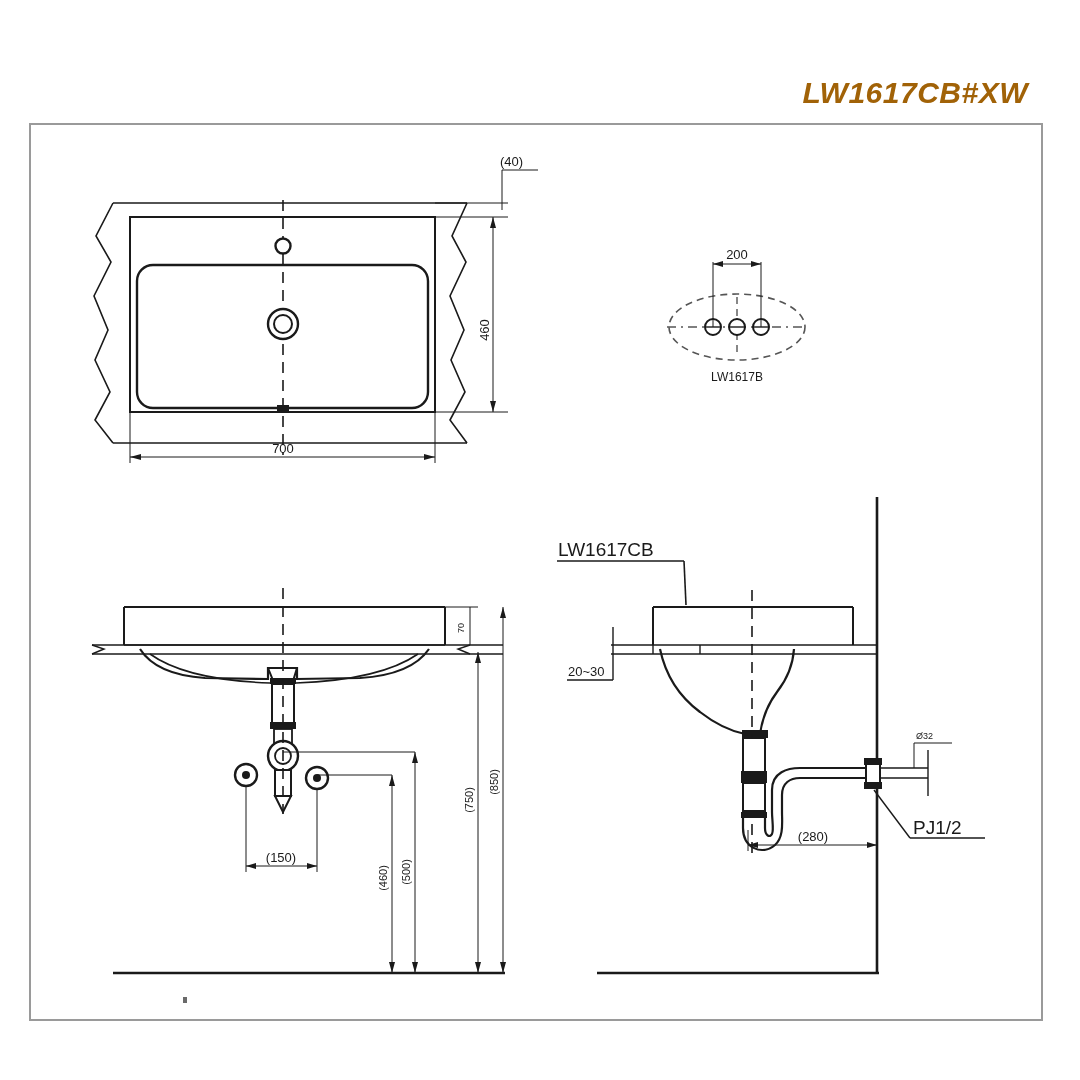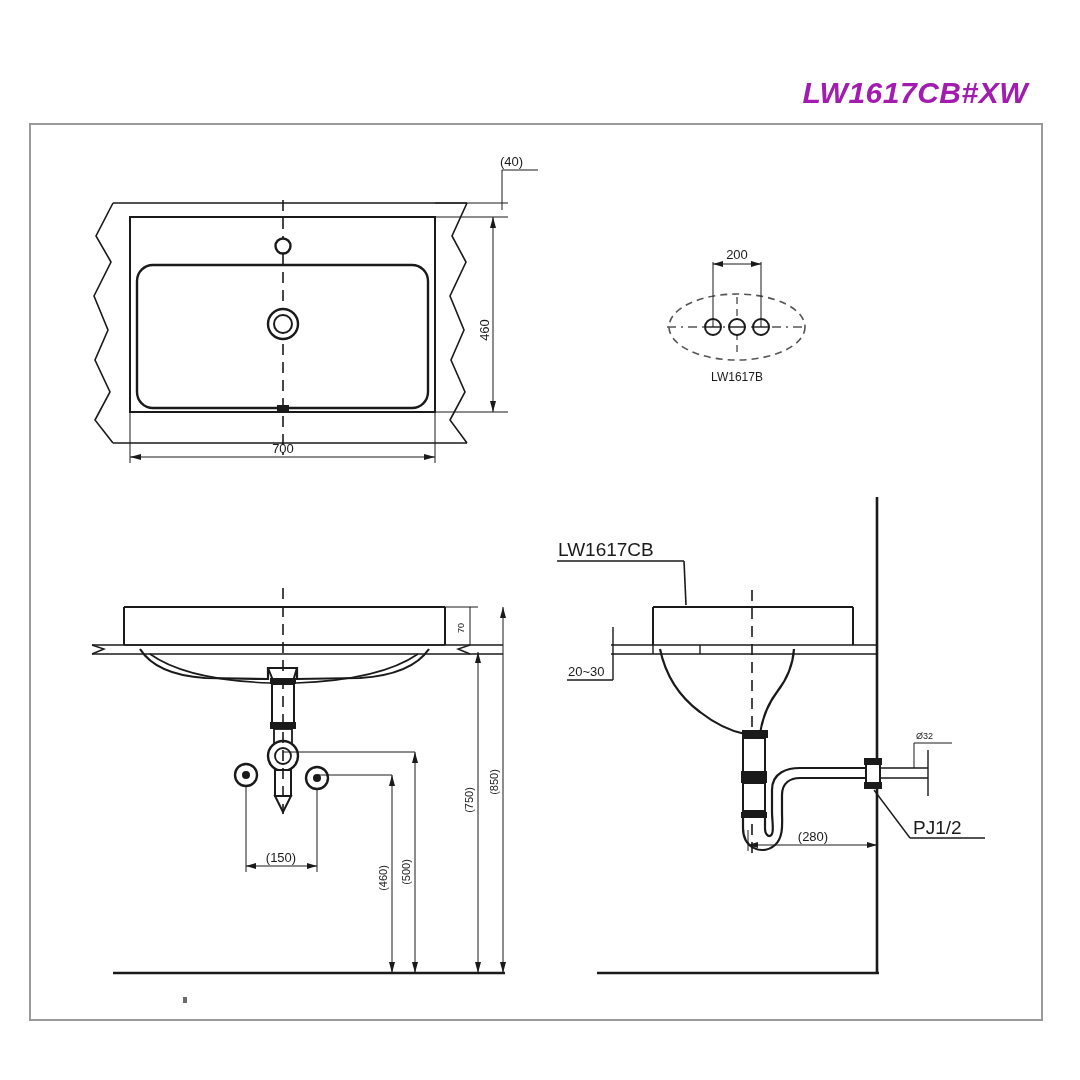--- a/index.html
+++ b/index.html
@@ -23,21 +23,21 @@
   }
   .model-title {
     position: absolute;
     right: 52px;
     top: 76px;
     font-family: "Liberation Sans", sans-serif;
     font-style: italic;
     font-weight: bold;
     font-size: 30px;
     letter-spacing: 0.5px;
-    color: #a21caf;
+    color: #a16207;
     white-space: nowrap;
   }
   svg { display: block; }
   text {
     font-family: "Liberation Sans", sans-serif;
     fill: #1a1a1a;
   }
   .dimtxt { font-size: 13px; }
   .dimtxt-sm { font-size: 11px; }
   .dimtxt-xs { font-size: 9px; }

